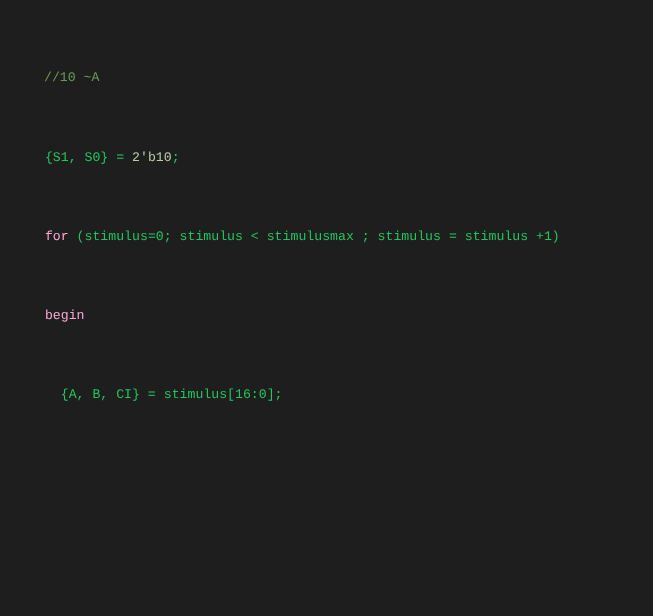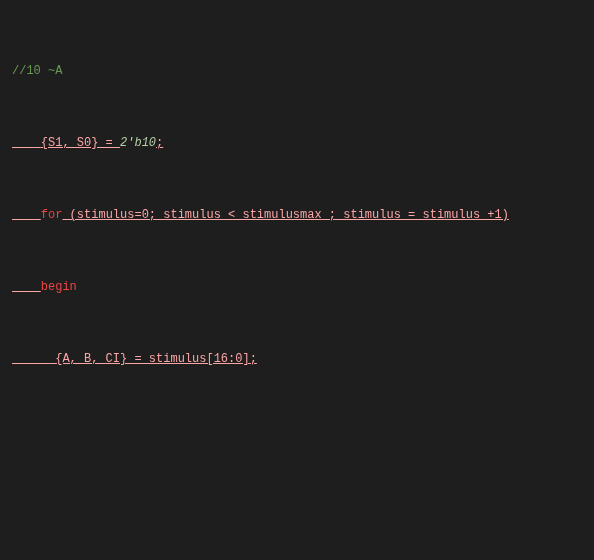--- a/index.html
+++ b/index.html
@@ -17,24 +17,24 @@
       width: 594px;
       min-height: 560px;
       padding: 8px 12px;
       overflow-x: hidden;
     }
 
     .code-block {
       white-space: pre;
     }
 
-    .comment { color: #6a9955; }
-    .keyword { color: #ef4444; }
-    .number { color: #b5cea8; font-style: italic; }
-    .default { color: #fca5a5; text-decoration: underline; }
+    .comment { color: #6a9955; margin-left: 28px; }
+    .keyword { color: #f9a8d4; }
+    .number { color: #b5cea8; }
+    .default { color: #22c55e; }
 
     .line {
       display: block;
       min-height: 18px;
     }
   </style>
 </head>
 <body>
 
 <div class="code-block">

